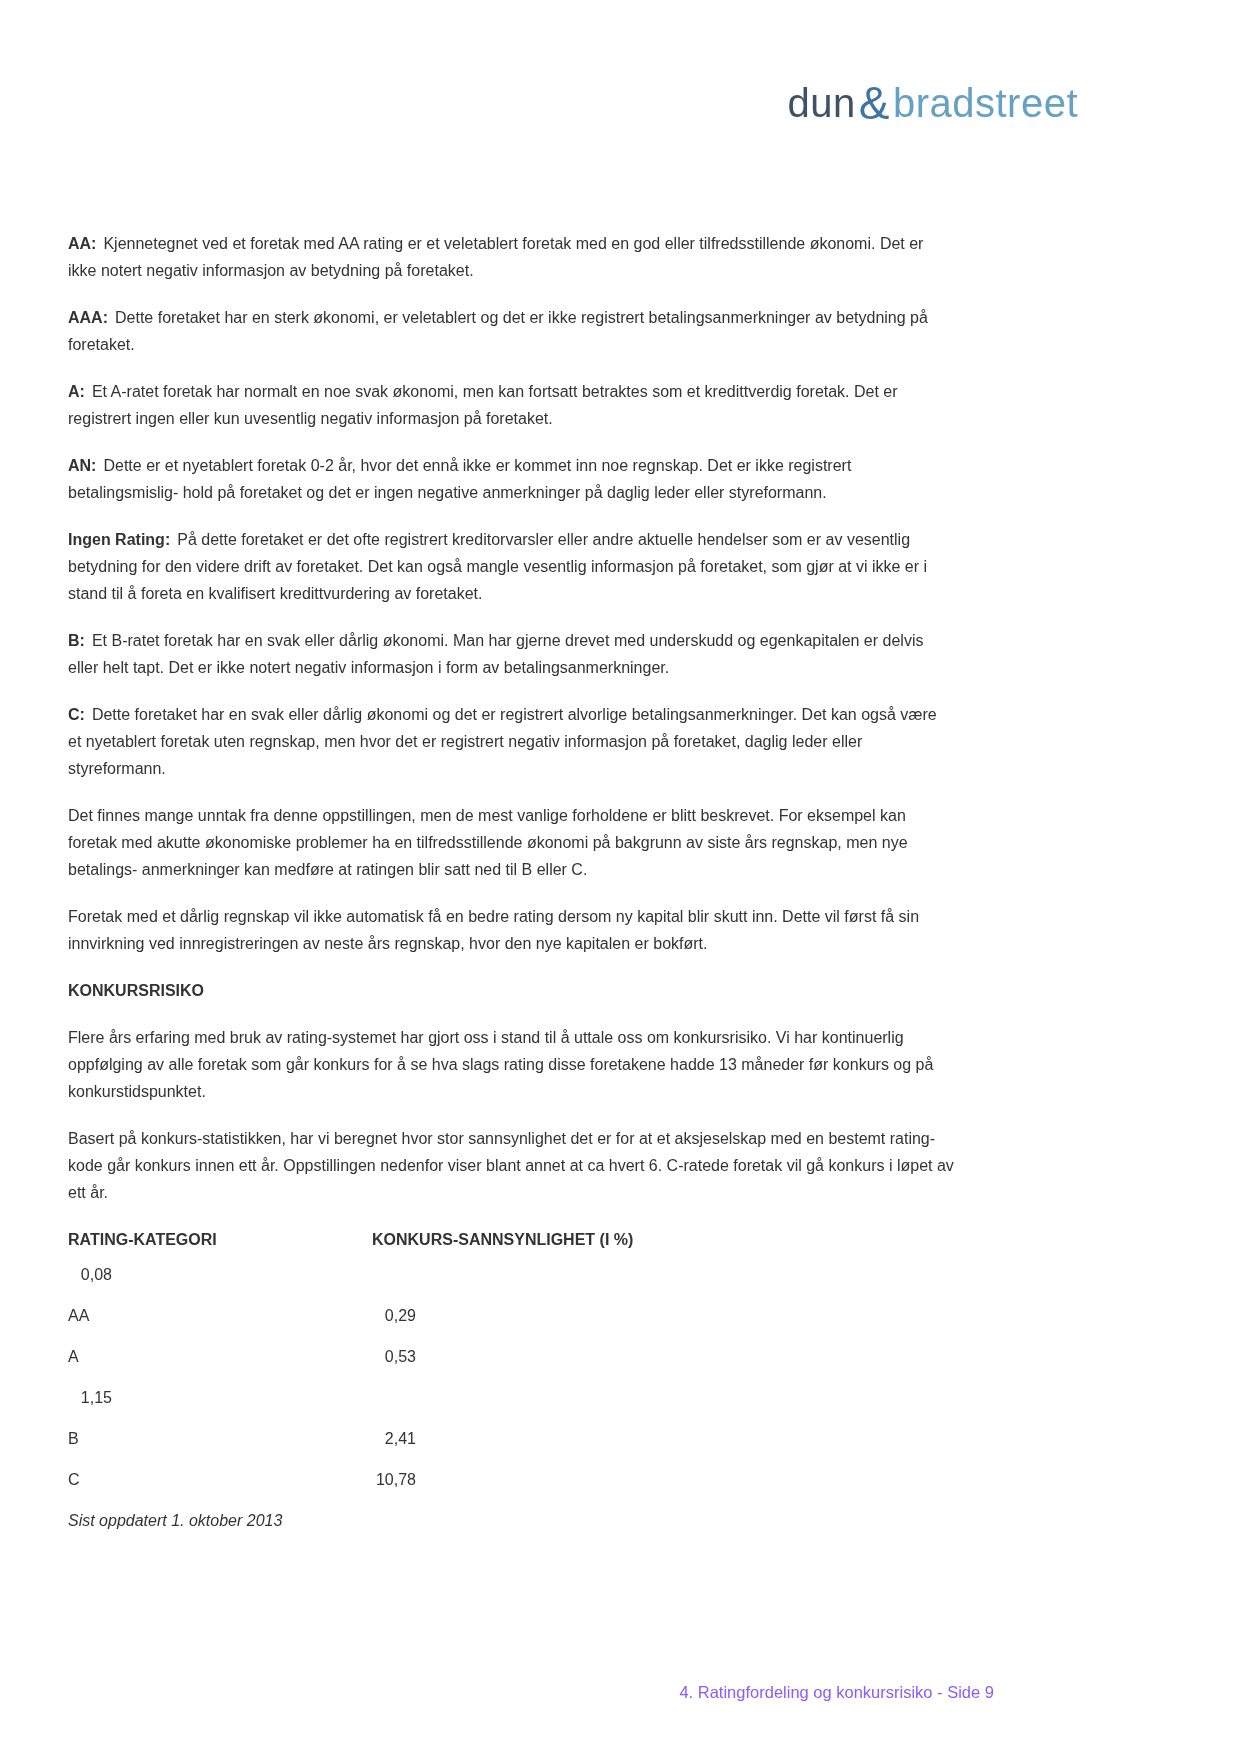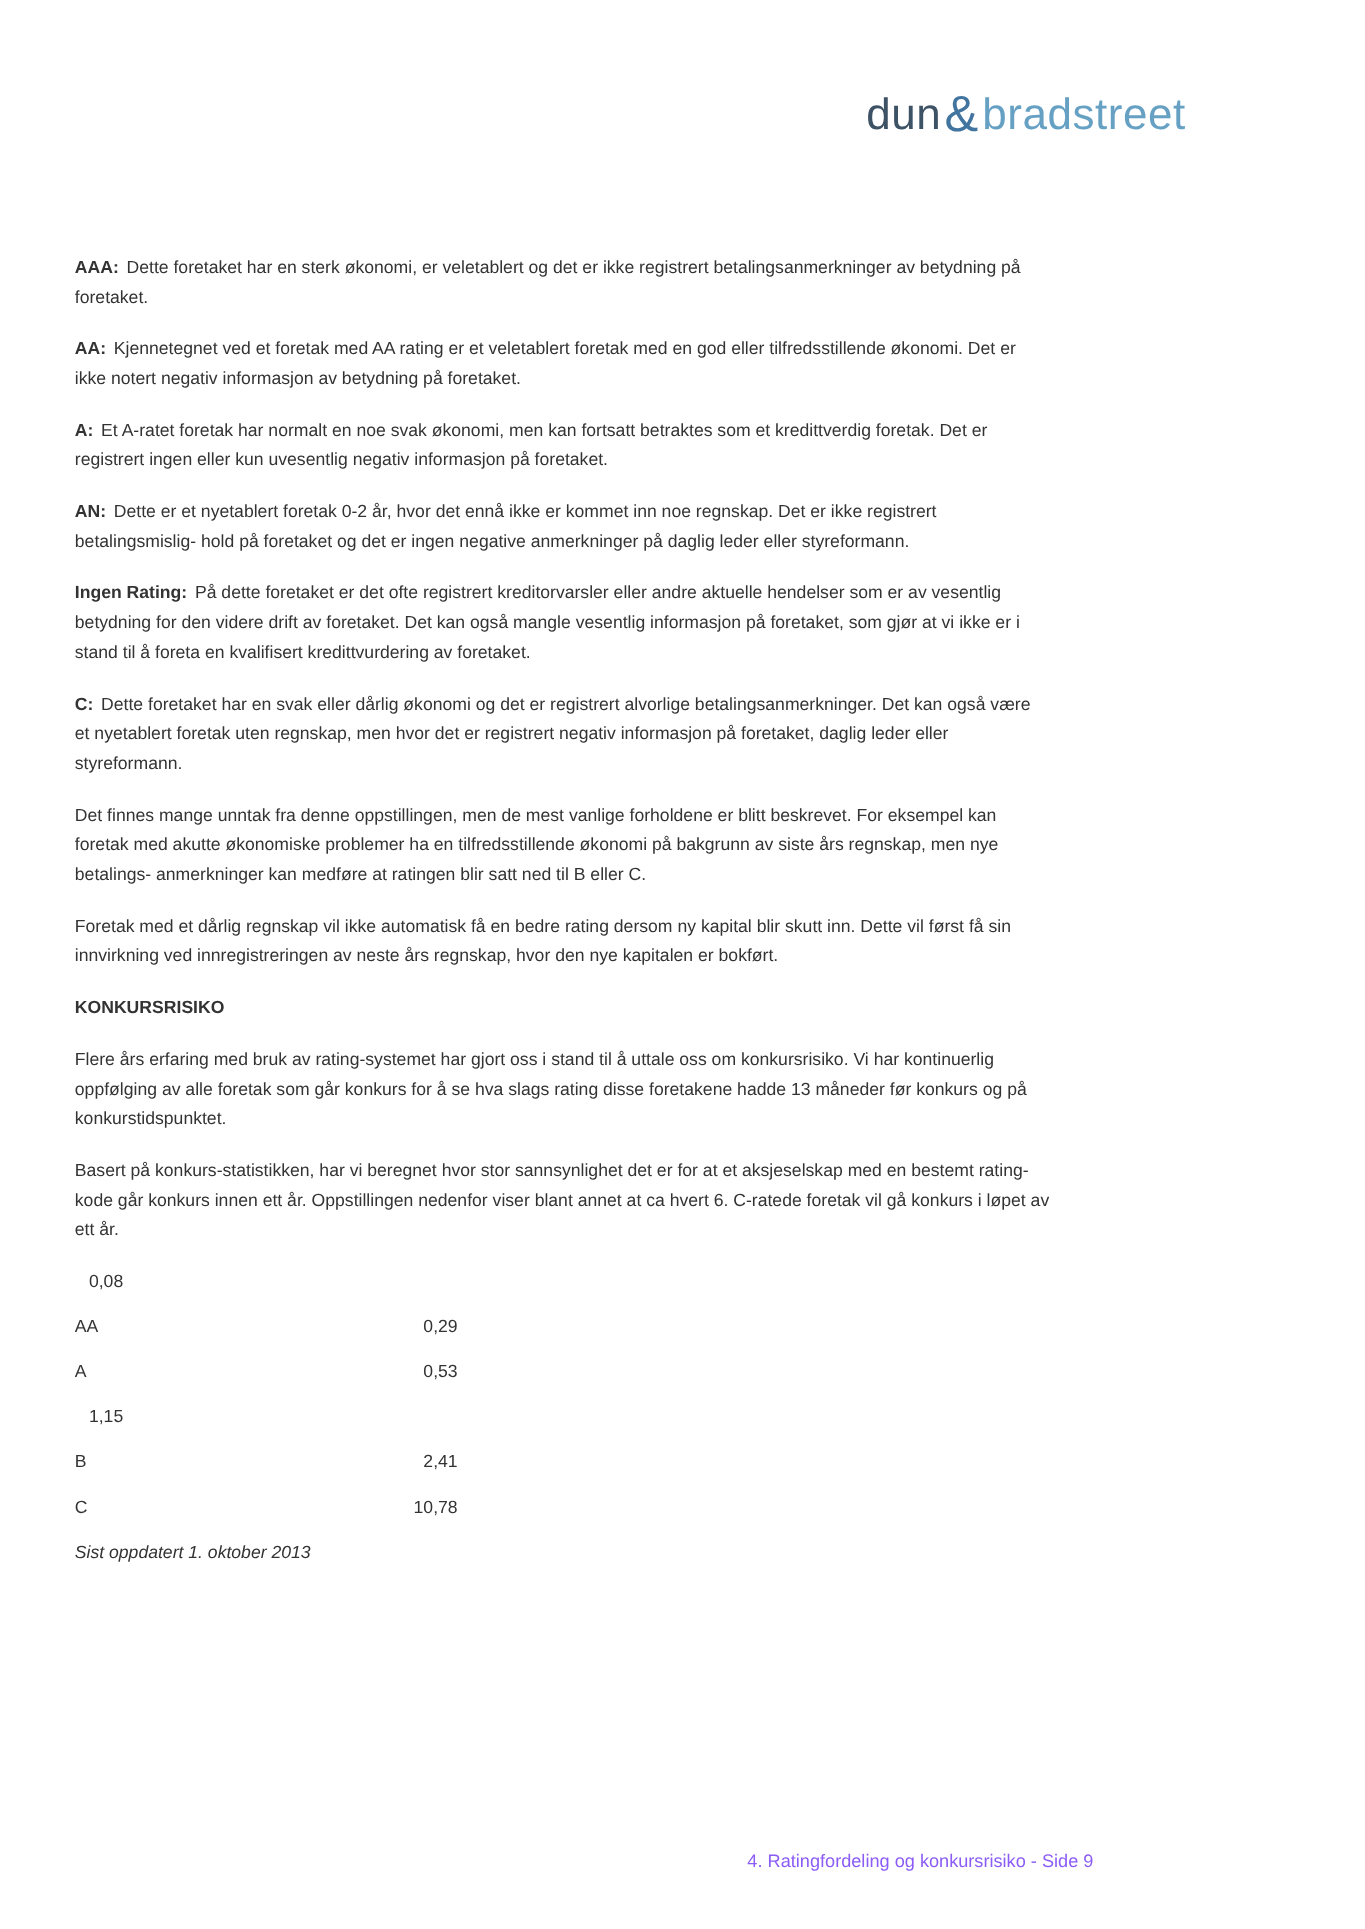--- a/index.html
+++ b/index.html
@@ -64,35 +64,40 @@
 
 <div class="page">
 
   <div class="logo">
     <span class="logo-dun" style="color: rgb(62, 82, 102);">dun</span><span class="logo-amp" style="color: rgb(65, 116, 158);">&amp;</span><span class="logo-brad" style="color: rgb(102, 161, 196);">bradstreet</span>
   </div>
 
   <div class="content">
 
     <div id="paragraphs">
+        <p><strong class="runin">AA:</strong>Kjennetegnet ved et foretak med AA rating er et veletablert foretak med en god eller tilfredsstillende økonomi. Det er ikke notert negativ informasjon av betydning på foretaket.</p>
         <p><strong class="runin">AAA:</strong>Dette foretaket har en sterk økonomi, er veletablert og det er ikke registrert betalingsanmerkninger av betydning på foretaket.</p>
-        <p><strong class="runin">AA:</strong>Kjennetegnet ved et foretak med AA rating er et veletablert foretak med en god eller tilfredsstillende økonomi. Det er ikke notert negativ informasjon av betydning på foretaket.</p>
         <p><strong class="runin">A:</strong>Et A-ratet foretak har normalt en noe svak økonomi, men kan fortsatt betraktes som et kredittverdig foretak. Det er registrert ingen eller kun uvesentlig negativ informasjon på foretaket.</p>
         <p><strong class="runin">AN:</strong>Dette er et nyetablert foretak 0-2 år, hvor det ennå ikke er kommet inn noe regnskap. Det er ikke registrert betalingsmislig- hold på foretaket og det er ingen negative anmerkninger på daglig leder eller styreformann.</p>
         <p><strong class="runin">Ingen Rating:</strong>På dette foretaket er det ofte registrert kreditorvarsler eller andre aktuelle hendelser som er av vesentlig betydning for den videre drift av foretaket. Det kan også mangle vesentlig informasjon på foretaket, som gjør at vi ikke er i stand til å foreta en kvalifisert kredittvurdering av foretaket.</p>
+        <p><strong class="runin">B:</strong>Et B-ratet foretak har en svak eller dårlig økonomi. Man har gjerne drevet med underskudd og egenkapitalen er delvis eller helt tapt. Det er ikke notert negativ informasjon i form av betalingsanmerkninger.</p>
         <p><strong class="runin">C:</strong>Dette foretaket har en svak eller dårlig økonomi og det er registrert alvorlige betalingsanmerkninger. Det kan også være et nyetablert foretak uten regnskap, men hvor det er registrert negativ informasjon på foretaket, daglig leder eller styreformann.</p>
         <p>Det finnes mange unntak fra denne oppstillingen, men de mest vanlige forholdene er blitt beskrevet. For eksempel kan foretak med akutte økonomiske problemer ha en tilfredsstillende økonomi på bakgrunn av siste års regnskap, men nye betalings- anmerkninger kan medføre at ratingen blir satt ned til B eller C.</p>
         <p>Foretak med et dårlig regnskap vil ikke automatisk få en bedre rating dersom ny kapital blir skutt inn. Dette vil først få sin innvirkning ved innregistreringen av neste års regnskap, hvor den nye kapitalen er bokført.</p>
       </div>
 
     <p class="section-heading">KONKURSRISIKO</p>
     <p>Flere års erfaring med bruk av rating-systemet har gjort oss i stand til å uttale oss om konkursrisiko. Vi har kontinuerlig oppfølging av alle foretak som går konkurs for å se hva slags rating disse foretakene hadde 13 måneder før konkurs og på konkurstidspunktet.</p>
     <p>Basert på konkurs-statistikken, har vi beregnet hvor stor sannsynlighet det er for at et aksjeselskap med en bestemt rating-kode går konkurs innen ett år. Oppstillingen nedenfor viser blant annet at ca hvert 6. C-ratede foretak vil gå konkurs i løpet av ett år.</p>
 
     <div class="rating-table">
+      <div class="t-header">
+        <div class="t-col-label">RATING-KATEGORI</div>
+        <div>KONKURS-SANNSYNLIGHET (I %)</div>
+      </div>
       <div id="table-rows">
           <div class="t-row">
             <div class="t-col-value">0,08</div>
           </div>
           <div class="t-row">
             <div class="t-col-label">AA</div>
             <div class="t-col-value">0,29</div>
           </div>
           <div class="t-row">
             <div class="t-col-label">A</div>

